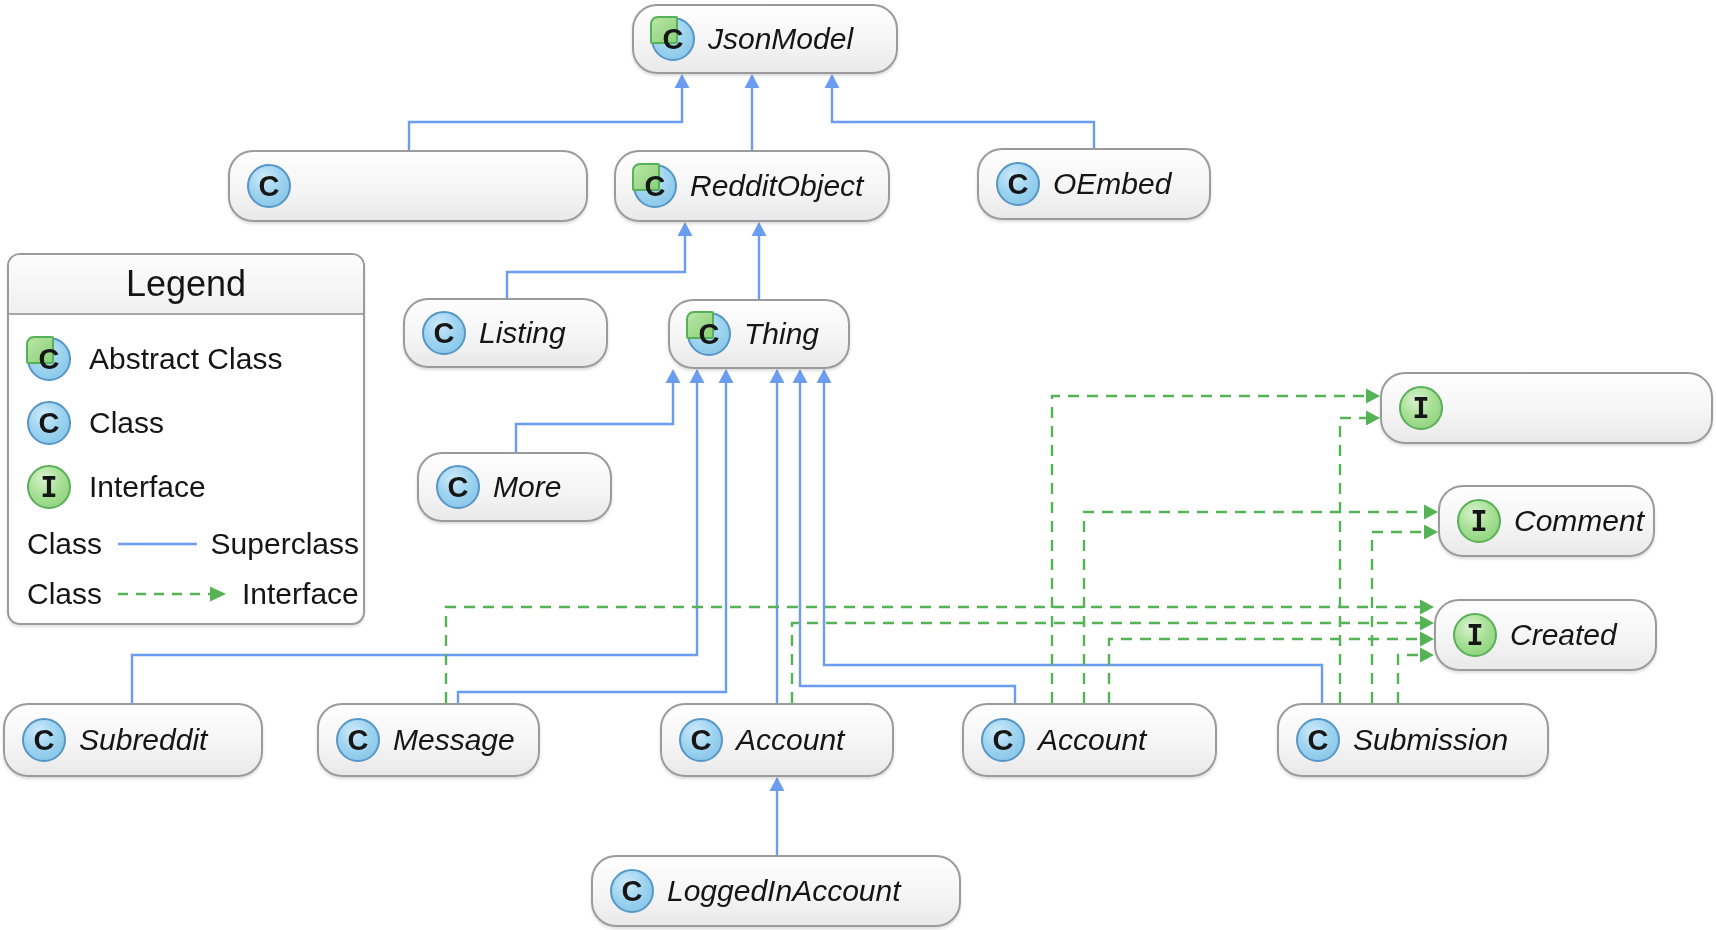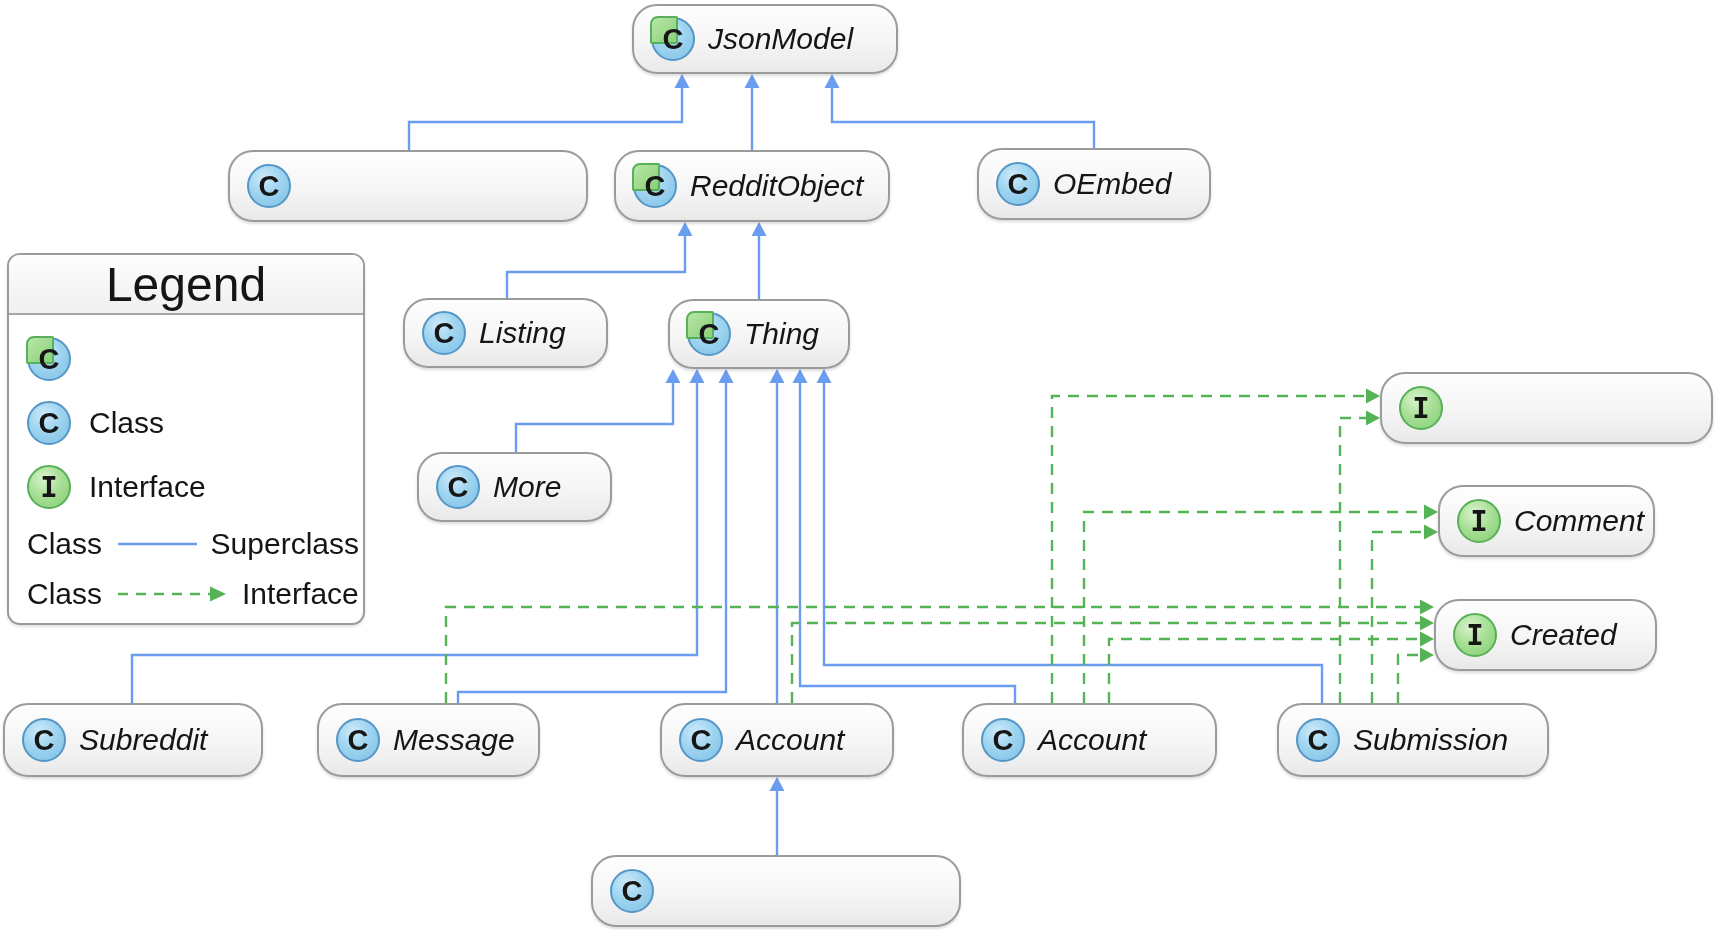--- a/index.html
+++ b/index.html
@@ -60,21 +60,21 @@
     border:2px solid #9b9b9b;
     border-radius:13px;
     box-shadow:0 2px 3px rgba(0,0,0,0.12);
     overflow:hidden;
   }
   #legend-header{
     height:58px;
     display:flex;align-items:center;justify-content:center;
     background:linear-gradient(180deg,#fdfdfd,#f0f0f0);
     border-bottom:2px solid #a6a6a6;
-    font-size:48px;color:#151515;
+    font-size:36px;color:#151515;
   }
   #legend-body{padding:12px 4px 6px 18px;}
   .legend-row{display:flex;align-items:center;gap:18px;height:64px;font-size:30px;color:#151515;}
   .legend-rel-row{display:flex;align-items:center;gap:14px;height:50px;font-size:30px;color:#151515;}
   .legend-rel-row svg{display:block;}
 </style>
 </head>
 <body>
 
 <div id="canvas">
@@ -121,20 +121,21 @@
       <polygon points="1434,655 1420,647.5 1420,662.5" fill="#54b354"></polygon>
     </svg>
 
   <div id="legend" style="left: 7px; top: 253px; width: 358px; height: 372px;">
     <div id="legend-header">Legend</div>
     <div id="legend-body">
         <div class="legend-row">
           <span class="badge badge-abstract">
             <span class="glyph">C</span>
           </span>
+          <span>Abstract Class</span>
         </div>
         <div class="legend-row">
           <span class="badge badge-class">
             <span class="glyph">C</span>
           </span>
           <span>Class</span>
         </div>
         <div class="legend-row">
           <span class="badge badge-interface">
             <span class="glyph">I</span>
@@ -244,14 +245,15 @@
     <div class="node" style="left: 1277px; top: 703px; width: 272px; height: 74px;">
       <span class="badge badge-class">
         <span class="glyph">C</span>
       </span>
       <span class="node-label">Submission</span>
     </div>
     <div class="node" style="left: 591px; top: 855px; width: 370px; height: 72px;">
       <span class="badge badge-class">
         <span class="glyph">C</span>
       </span>
+      <span class="node-label">LoggedInAccount</span>
     </div>
   </div>
 
 </body></html>

